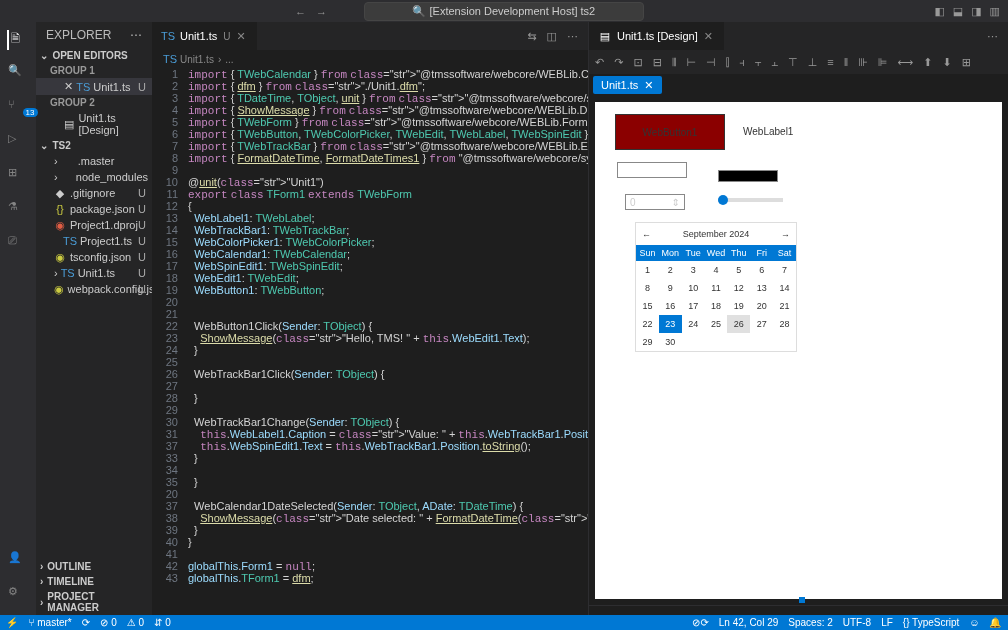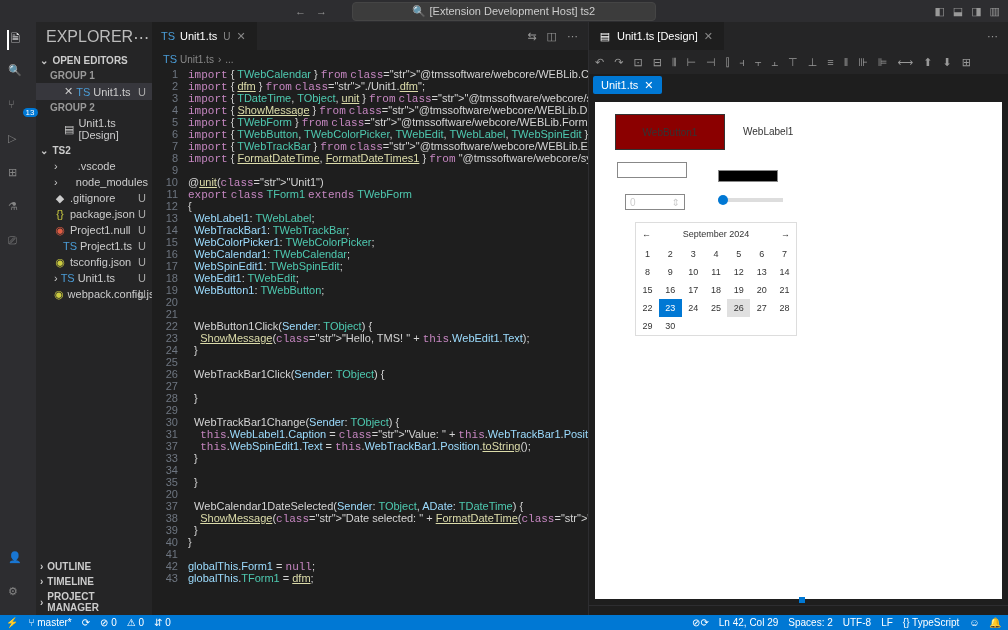--- a/index.html
+++ b/index.html
@@ -1,28 +1,28 @@
 <!DOCTYPE html>
 <html><head>
 <meta charset="utf-8">
 <style>
 * { margin: 0; padding: 0; box-sizing: border-box; font-family: -apple-system, "Segoe UI", sans-serif; }
 body { background: #1e1e1e; color: #ccc; font-size: 11px; width: 1008px; height: 630px; overflow: hidden; }
 .titlebar { height: 22px; background: #2d2d30; display: flex; align-items: center; justify-content: center; position: relative; }
 .title-nav { position: absolute; left: 295px; display: flex; gap: 10px; color: #999; }
-.title-search { background: #3c3c3c; border: 1px solid #454545; border-radius: 4px; padding: 2px 4px; width: 304px; text-align: center; color: #ccc; font-size: 11px; }
+.title-search { background: #3c3c3c; border: 1px solid #454545; border-radius: 4px; padding: 2px 4px; width: 280px; text-align: center; color: #ccc; font-size: 11px; }
 .title-icons { position: absolute; right: 8px; display: flex; gap: 8px; color: #999; }
 .main { display: flex; height: 593px; }
 .activitybar { width: 36px; background: #2d2d30; display: flex; flex-direction: column; align-items: center; padding-top: 8px; gap: 14px; }
 .activitybar .icon { width: 20px; height: 20px; color: #858585; cursor: pointer; }
 .activitybar .icon.active { color: #fff; border-left: 2px solid #fff; margin-left: -2px; padding-left: 2px; }
 .activity-bottom { margin-top: auto; margin-bottom: 10px; display: flex; flex-direction: column; gap: 14px; align-items: center; }
 .badge { background: #0078d4; color: #fff; border-radius: 8px; font-size: 8px; padding: 0 3px; position: absolute; margin-top: 10px; margin-left: 8px; }
 .sidebar { width: 116px; background: #252526; display: flex; flex-direction: column; }
-.sidebar-header { padding: 6px 10px; color: #bbb; font-size: 16px; display: flex; justify-content: space-between; }
+.sidebar-header { padding: 6px 10px; color: #bbb; font-size: 12px; display: flex; justify-content: space-between; }
 .section-hdr { padding: 2px 4px; color: #ccc; font-size: 10px; font-weight: bold; display: flex; align-items: center; cursor: pointer; }
 .section-hdr .chev { margin-right: 4px; }
 .tree { flex: 1; overflow: hidden; }
 .tree-item { padding: 2px 4px 2px 18px; display: flex; align-items: center; gap: 4px; font-size: 11px; color: #ccc; cursor: pointer; position: relative; }
 .tree-item.selected { background: #37373d; }
 .tree-item .mod { position: absolute; right: 6px; color: #aaa; }
 .tree-item.l2 { padding-left: 28px; }
 .group-hdr { padding: 2px 4px 2px 14px; color: #999; font-weight: bold; font-size: 10px; }
 .file-icon { width: 12px; height: 12px; display: inline-flex; align-items: center; justify-content: center; font-size: 11px; }
 .ts-ico { color: #4a9cd6; }
@@ -127,40 +127,40 @@
       <span>Unit1.ts [Design]</span>
     </div>
     <div class="section-hdr">
         <span class="chev">⌄</span>
         <span>TS2</span>
       </div>
     <div class="tree">
       <div class="tree-item">
           <span>›</span>
           <span class="file-icon folder-ico"></span>
-          <span>.vscode</span>
+          <span>.master</span>
         </div>
       <div class="tree-item">
           <span>›</span>
           <span class="file-icon folder-ico"></span>
           <span>node_modules</span>
         </div>
       <div class="tree-item">
           <span class="file-icon">◆</span>
           <span>.gitignore</span>
           <span class="mod">U</span>
         </div>
       <div class="tree-item">
           <span class="file-icon json-ico">{}</span>
           <span>package.json</span>
           <span class="mod">U</span>
         </div>
       <div class="tree-item">
           <span class="file-icon delphi-ico">◉</span>
-          <span>Project1.null</span>
+          <span>Project1.dproj</span>
           <span class="mod">U</span>
         </div>
       <div class="tree-item l2">
           <span class="file-icon ts-ico">TS</span>
           <span>Project1.ts</span>
           <span class="mod">U</span>
         </div>
       <div class="tree-item">
           <span class="file-icon json-ico">◉</span>
           <span>tsconfig.json</span>
@@ -315,20 +315,29 @@
         </div>
       <div class="web-track">
           <div class="thumb"></div>
         </div>
       <div class="calendar">
         <div class="cal-hdr">
           <span>←</span>
           <span>September 2024</span>
           <span>→</span>
         </div>
+        <div class="cal-days" id="caldays">
+            <span>Sun</span>
+            <span>Mon</span>
+            <span>Tue</span>
+            <span>Wed</span>
+            <span>Thu</span>
+            <span>Fri</span>
+            <span>Sat</span>
+          </div>
         <div class="cal-grid" id="calgrid">
             <span>1</span>
             <span>2</span>
             <span>3</span>
             <span>4</span>
             <span>5</span>
             <span>6</span>
             <span>7</span>
             <span>8</span>
             <span>9</span>

